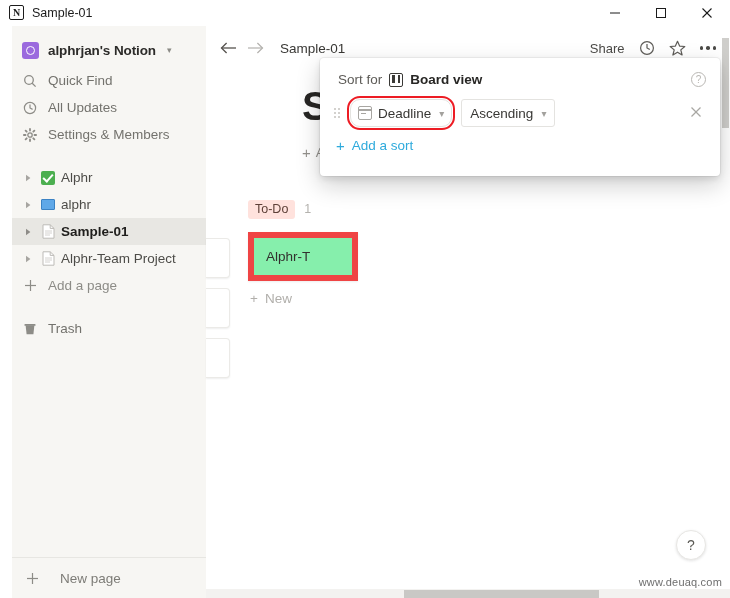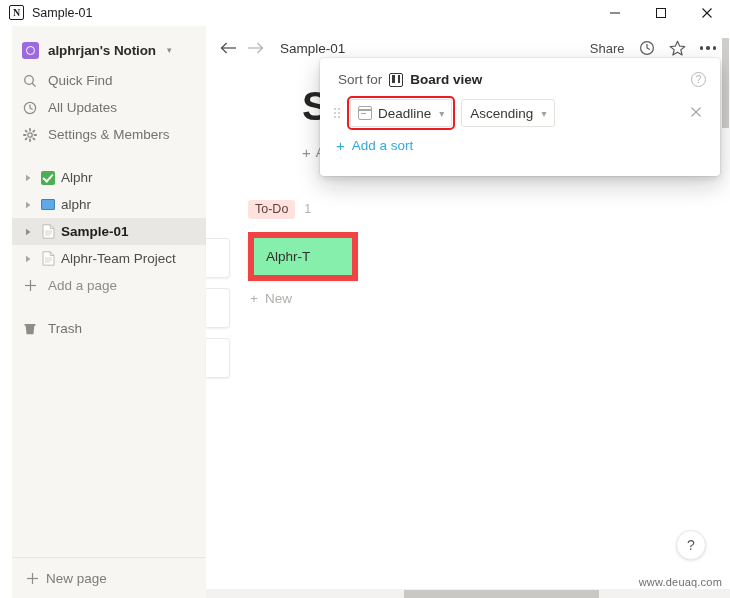--- a/index.html
+++ b/index.html
@@ -121,21 +121,21 @@
     height: 27px; padding: 0 10px; gap: 10px;
     font-size: 13.5px; color: #8d8c87;
   }
 
   .sidebar-bottom {
     position: absolute; bottom: 0; left: 0; width: 206px;
     border-top: 1px solid #e7e6e2;
   }
   .newpage {
     display: flex; align-items: center;
-    height: 40px; padding: 0 12px; gap: 6px;
+    height: 40px; padding: 0 12px; gap: 20px;
     font-size: 13.5px; color: #7d7c77;
   }
 
   
   .main {
     position: absolute; top: 26px; left: 206px;
     width: 524px; height: 572px;
     background: #ffffff;
   }
   .topbar {
@@ -264,21 +264,21 @@
   .drag-dots i { width: 2px; height: 2px; background: #c4c2be; display: block; border-radius: 50%; }
   .prop-select {
     display: flex; align-items: center; gap: 6px;
     height: 28px; padding: 0 7px;
     border: 1px solid #e4e3e0; border-radius: 3px;
     background: #ffffff;
   }
   .prop-select.highlighted {
     outline: 2.5px solid #ed1c24;
     outline-offset: 1px;
-    border-radius: 2px;
+    border-radius: 10px;
     align-items: center;
   }
   .cal-icon {
     width: 14px; height: 14px; border: 1.4px solid #a8a6a2;
     border-radius: 2px; position: relative; flex: none;
   }
   .cal-icon:before {
     content: ""; position: absolute; left: 0; right: 0; top: 2.2px;
     height: 1.4px; background: #a8a6a2;
   }

